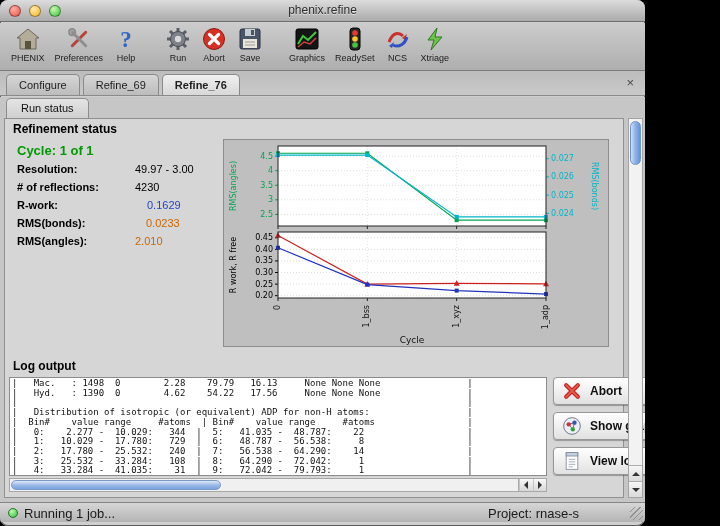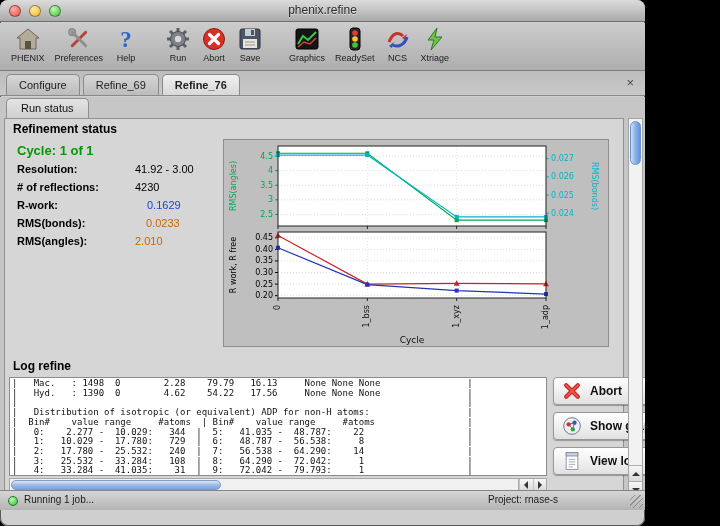--- a/index.html
+++ b/index.html
@@ -90,23 +90,23 @@
   .vthumb { position:absolute; left:1px; right:1px; top:2px; height:44px; border-radius:7px;
             background:linear-gradient(90deg,#cfe0f6,#8fb4ea 45%,#6493dc); border:1px solid #6e93c6; }
   .varrows { position:absolute; left:0; right:0; bottom:0; height:32px; }
   .varrow { height:16px; position:relative; background:linear-gradient(#f6f6f6,#dadada); border-top:1px solid #adadad; }
   .varrow::after { content:''; position:absolute; left:50%; top:50%; transform:translate(-50%,-50%);
                    border:4px solid transparent; }
   .varrow.up::after   { border-bottom-color:#333; margin-top:-2px; }
   .varrow.down::after { border-top-color:#333;    margin-top:2px; }
 
   
-  .statusbar { position:absolute; left:0; right:0; bottom:16px; height:20px;
+  .statusbar { position:absolute; left:0; right:0; bottom:4px; height:20px;
                background:linear-gradient(#d6d6d6,#b4b4b4); border-top:1px solid #858585;
-               font-size:10px; color:#1a1a1a;margin-top:16px; }
+               font-size:13px; color:#1a1a1a;margin-top:16px; }
   .status-dot { position:absolute; left:8px; top:5px; width:10px; height:10px; border-radius:50%;
                 background:radial-gradient(circle at 35% 30%, #c2f7b0, #2dbd38); border:1px solid #1d7a26; }
   .status-left  { position:absolute; left:24px; top:3px; }
   .status-right { position:absolute; left:488px; top:3px;text-align:right; }
   .grip { position:absolute; right:2px; bottom:2px; width:13px; height:13px;
           background:repeating-linear-gradient(135deg, rgba(0,0,0,0) 0 3px, #8f8f8f 3px 4px); }
 </style>
 </head>
 <body>
 
@@ -241,21 +241,21 @@
     <div class="tab-close">×</div>
   </div>
 
   <div class="content">
     <div class="runstatus-tab">Run status</div>
 
     <div class="page">
       <div class="section-header rs">Refinement status</div>
       <div class="cycle" style="color: rgb(0, 153, 0);">Cycle: 1 of 1</div>
       <div class="stats">
-          <div class="stat-row"><span class="stat-label">Resolution:</span><span class="stat-value" style="color: rgb(0, 0, 0);">41.92 - 3.00</span></div>
+          <div class="stat-row"><span class="stat-label">Resolution:</span><span class="stat-value" style="color: rgb(0, 0, 0);">49.97 - 3.00</span></div>
           <div class="stat-row"><span class="stat-label"># of reflections:</span><span class="stat-value" style="color: rgb(0, 0, 0);">4230</span></div>
           <div class="stat-row"><span class="stat-label">R-work:</span><span class="stat-value" style="color: rgb(34, 68, 204); padding-left: 12px;">0.1629</span></div>
           <div class="stat-row"><span class="stat-label">RMS(bonds):</span><span class="stat-value" style="color: rgb(204, 102, 0); padding-left: 11px;">0.0233</span></div>
           <div class="stat-row"><span class="stat-label">RMS(angles):</span><span class="stat-value" style="color: rgb(204, 102, 0);">2.010</span></div>
         </div>
 
       <div class="chartbox">
         <div>
             <svg width="384" height="206">
               <rect x="54" y="6" width="268" height="80" fill="#ffffff"></rect>
@@ -344,21 +344,21 @@
               <rect x="141.33333333333331" y="142.56842105263158" width="4" height="4" fill="#2233bb"></rect>
               <rect x="230.66666666666666" y="148.58947368421053" width="4" height="4" fill="#2233bb"></rect>
               <rect x="320" y="152.06315789473683" width="4" height="4" fill="#2233bb"></rect>
               <rect x="54" y="92" width="268" height="66" fill="none" stroke="#222" stroke-width="1"></rect>
               <text x="12" y="125" font-family="DejaVu Sans, sans-serif" font-size="8" fill="#000000" text-anchor="middle" transform="rotate(-90 12 125)">R work, R free</text>
               <text x="188" y="203" font-family="DejaVu Sans, sans-serif" font-size="9" fill="#111" text-anchor="middle">Cycle</text>
             </svg>
           </div>
       </div>
 
-      <div class="section-header lo">Log refine</div>
+      <div class="section-header lo">Log output</div>
       <div class="logbox">
         <pre class="logtext">|   Mac.   : 1498  0        2.28    79.79   16.13     None None None                |
 |   Hyd.   : 1390  0        4.62    54.22   17.56     None None None                |
 |                                                                                   |
 |   Distribution of isotropic (or equivalent) ADP for non-H atoms:                  |
 |  Bin#    value range     #atoms  | Bin#    value range     #atoms                 |
 |   0:    2.277 -  10.029:   344  |  5:   41.035 -  48.787:    22                   |
 |   1:   10.029 -  17.780:   729  |  6:   48.787 -  56.538:     8                   |
 |   2:   17.780 -  25.532:   240  |  7:   56.538 -  64.290:    14                   |
 |   3:   25.532 -  33.284:   108  |  8:   64.290 -  72.042:     1                   |

